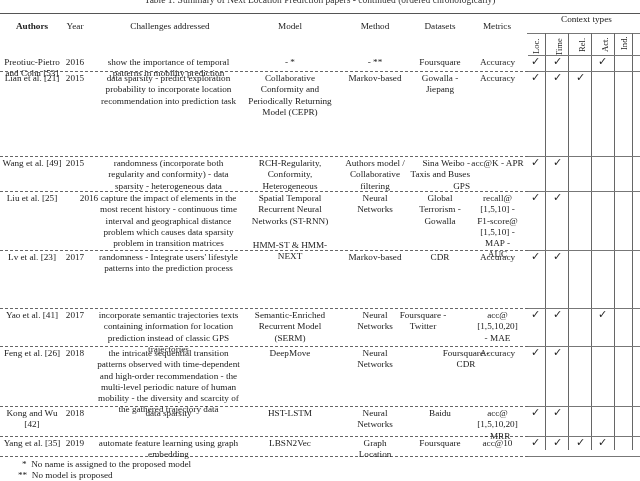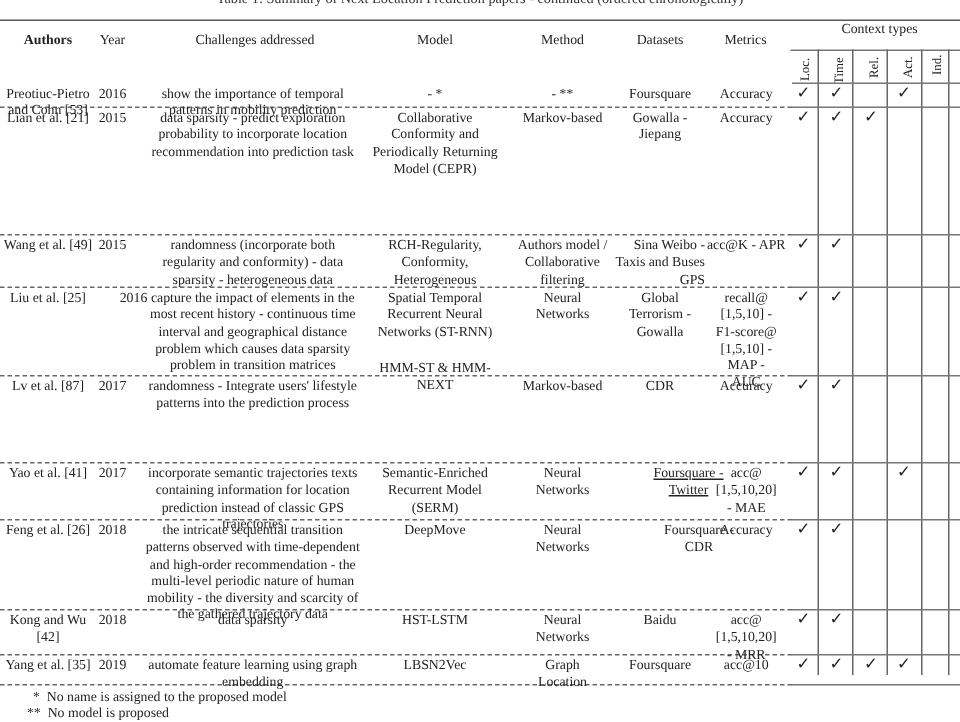--- a/index.html
+++ b/index.html
@@ -110,38 +110,38 @@
   <div class="cell" style="left:96px;top:193px;width:145px;">capture the impact of elements in the most recent history - continuous time interval and geographical distance problem which causes data sparsity problem in transition matrices</div>
   <div class="cell" style="left:245px;top:193px;width:90px;">Spatial Temporal Recurrent Neural Networks (ST-RNN)</div>
   <div class="cell" style="left:350px;top:193px;width:50px;">Neural Networks</div>
   <div class="cell" style="left:415px;top:193px;width:50px;">Global Terrorism - Gowalla</div>
   <div class="cell" style="left:475px;top:193px;width:45px;">recall@ [1,5,10] - F1-score@ [1,5,10] - MAP - AUC</div>
   <span class="check" style="left:531px;top:192px;">✓</span>
   <span class="check" style="left:553px;top:192px;">✓</span>
 </div>
 
 <div>
-  <div class="cell" style="left:2px;top:252px;width:60px;">Lv et al. [87]</div>
+  <div class="cell" style="left:2px;top:252px;width:60px;">Lv et al. [23]</div>
   <div class="cell" style="left:62px;top:252px;width:26px;">2017</div>
   <div class="cell" style="left:96px;top:252px;width:145px;">randomness - Integrate users' lifestyle patterns into the prediction process</div>
   <div class="cell" style="left:250px;top:240px;width:80px;">HMM-ST &amp; HMM-NEXT</div>
   <div class="cell" style="left:345px;top:252px;width:60px;">Markov-based</div>
   <div class="cell" style="left:410px;top:252px;width:60px;">CDR</div>
   <div class="cell" style="left:470px;top:252px;width:55px;">Accuracy</div>
   <span class="check" style="left:531px;top:251px;">✓</span>
   <span class="check" style="left:553px;top:251px;">✓</span>
 </div>
 
 <div>
   <div class="cell" style="left:2px;top:310px;width:60px;">Yao et al. [41]</div>
   <div class="cell" style="left:62px;top:310px;width:26px;">2017</div>
   <div class="cell" style="left:96px;top:310px;width:145px;">incorporate semantic trajectories texts containing information for location prediction instead of classic GPS trajectories</div>
   <div class="cell" style="left:245px;top:310px;width:90px;">Semantic-Enriched Recurrent Model (SERM)</div>
   <div class="cell" style="left:350px;top:310px;width:50px;">Neural Networks</div>
-  <div class="cell" style="left:429px;top:310px;width:60px;text-decoration:underline;">Foursquare - Twitter</div>
+  <div class="cell" style="left:393px;top:310px;width:60px;">Foursquare - Twitter</div>
   <div class="cell" style="left:475px;top:310px;width:45px;">acc@ [1,5,10,20] - MAE</div>
   <span class="check" style="left:531px;top:309px;">✓</span>
   <span class="check" style="left:553px;top:309px;">✓</span>
   <span class="check" style="left:598px;top:309px;">✓</span>
 </div>
 
 <div>
   <div class="cell" style="left:2px;top:348px;width:60px;">Feng et al. [26]</div>
   <div class="cell" style="left:62px;top:348px;width:26px;">2018</div>
   <div class="cell" style="left:96px;top:348px;width:145px;">the intricate sequential transition patterns observed with time-dependent and high-order recommendation - the multi-level periodic nature of human mobility - the diversity and scarcity of the gathered trajectory data</div>

